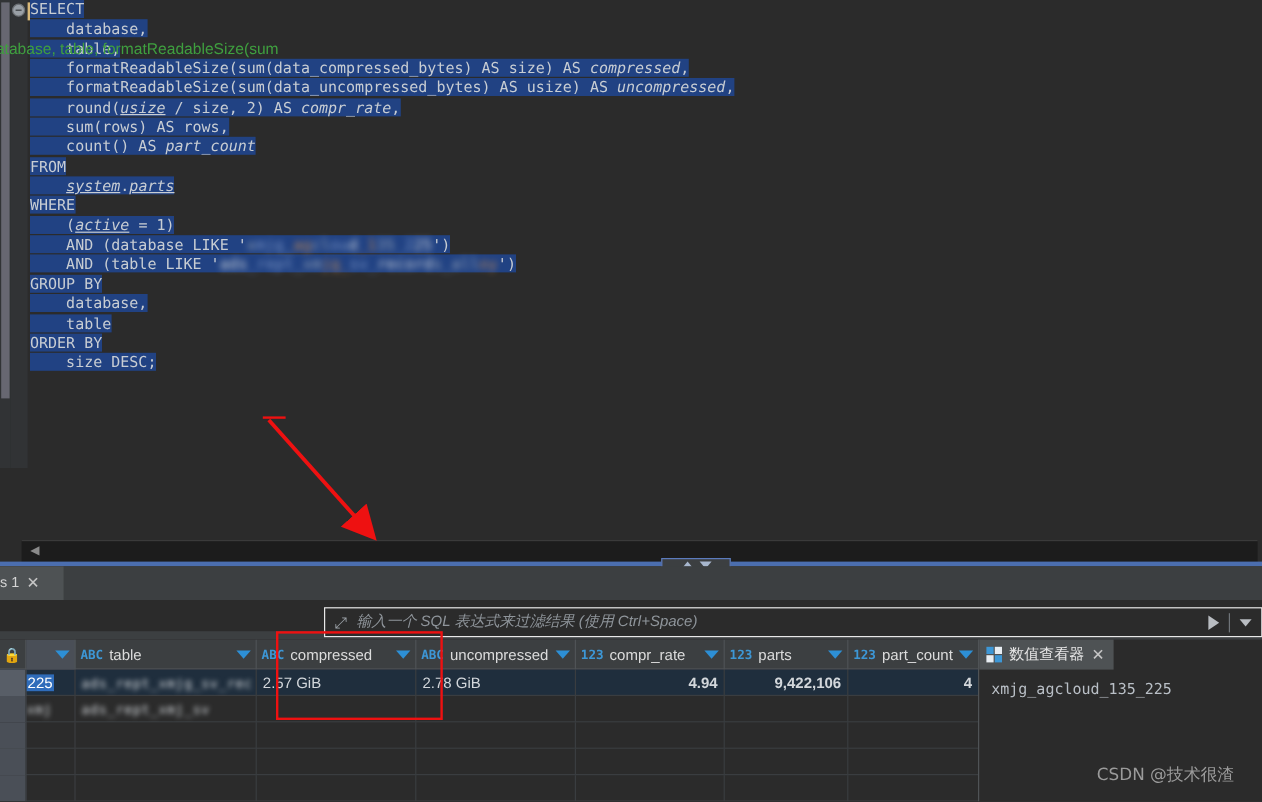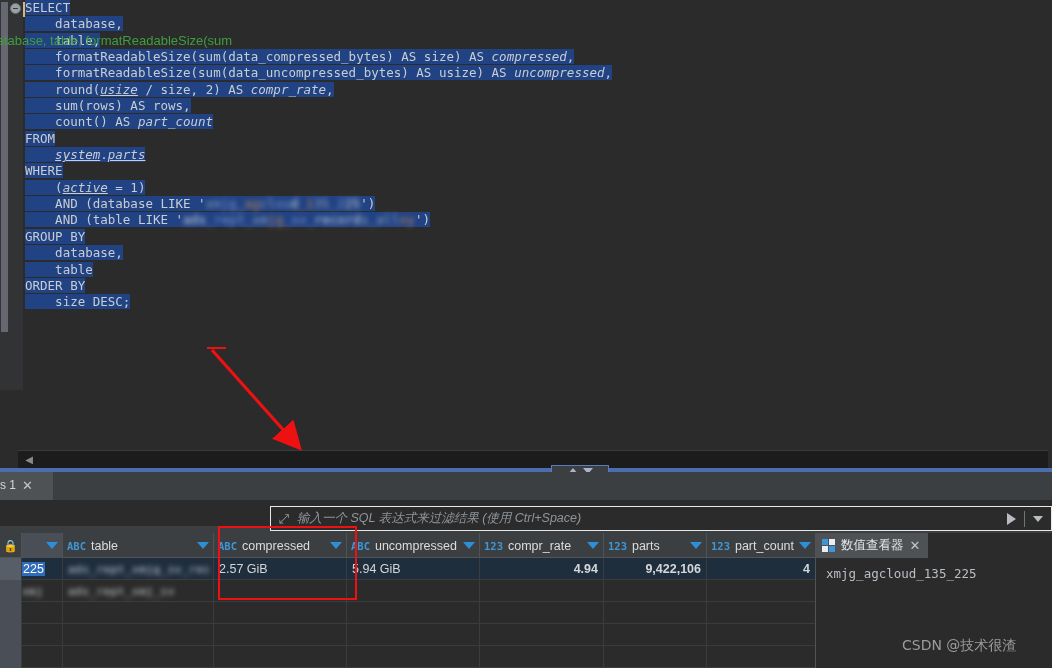--- a/index.html
+++ b/index.html
@@ -175,21 +175,21 @@
   #vv-icon .q2{position:absolute;left:7px;top:0;width:6px;height:6px;background:#e8eef3;}
   #vv-icon .q3{position:absolute;left:0;top:7px;width:6px;height:6px;background:#e8eef3;}
   #vv-icon .q4{position:absolute;left:7px;top:7px;width:6px;height:6px;background:#3d97d6;}
   #vv-close{color:#c5c5c5;font-size:13px;}
   #vv-content{
     padding:8px 10px;font-family:"DejaVu Sans Mono","Liberation Mono",monospace;
     font-size:12.5px;color:#b9bfc6;white-space:pre-wrap;word-break:break-all;
   }
 
   
-  #annot-layer{position:absolute;left:4px;top:0;width:872px;height:668px;pointer-events:none;}
+  #annot-layer{position:absolute;left:16px;top:0;width:872px;height:668px;pointer-events:none;}
   #red-rect{
     position:absolute;left:214px;top:526px;width:139px;height:74px;
     border:2.5px solid #ee1111;box-sizing:border-box;
   }
   #watermark{
     position:absolute;left:898px;top:637px;font-size:14px;color:#9b9b9b;
     font-family:"DejaVu Sans","Liberation Sans",sans-serif;white-space:nowrap;
   }
 </style>
 </head>
@@ -274,21 +274,21 @@
       <div class="gcell" style="width:41px;padding:0;">
         <span class="sel-chip">225</span>
       </div>
       <div class="gcell" style="width:151px;">
         <span class="blurcell">ads_rept_xmjg_sv_rec</span>
       </div>
       <div class="gcell" style="width:133px;">
         <span>2.57 GiB</span>
       </div>
       <div class="gcell" style="width:133px;">
-        <span>5.94 GiB</span>
+        <span>2.78 GiB</span>
       </div>
       <div class="gcell num" style="width:124px;">
         <span>4.94</span>
       </div>
       <div class="gcell num" style="width:103px;">
         <span>9,422,106</span>
       </div>
       <div class="gcell num" style="width:108px;border-right:none;">
         <span>4</span>
       </div>

